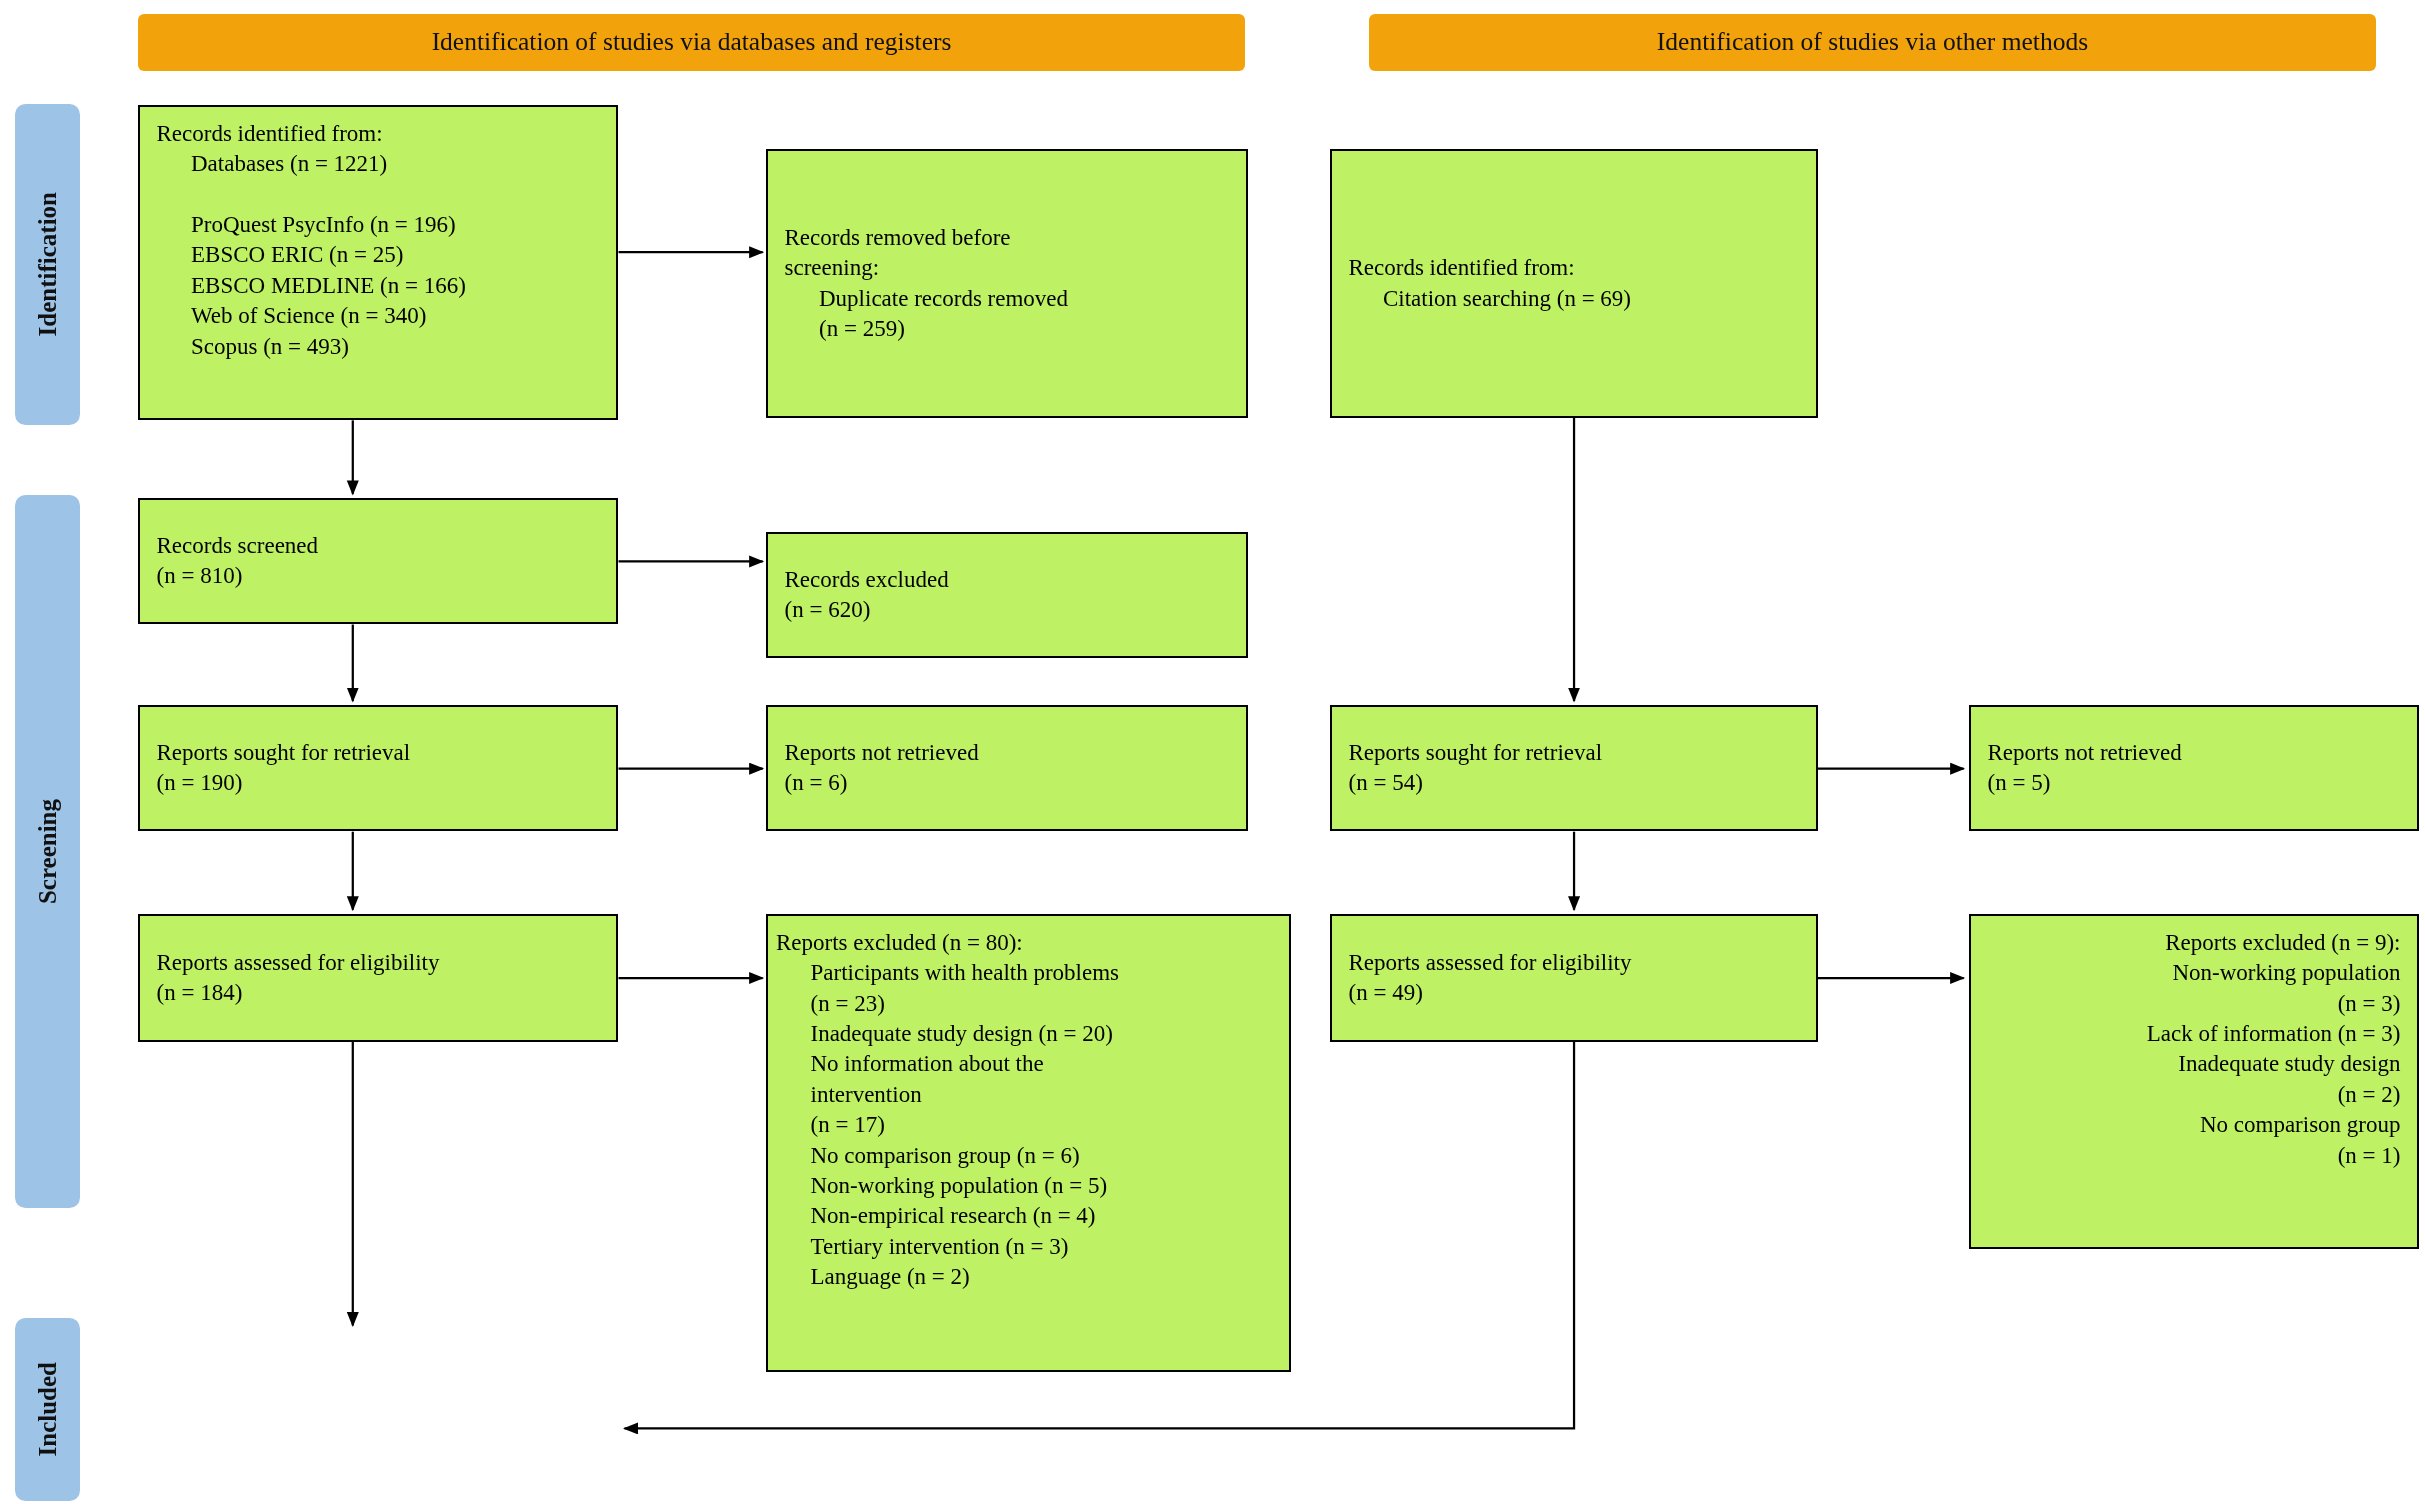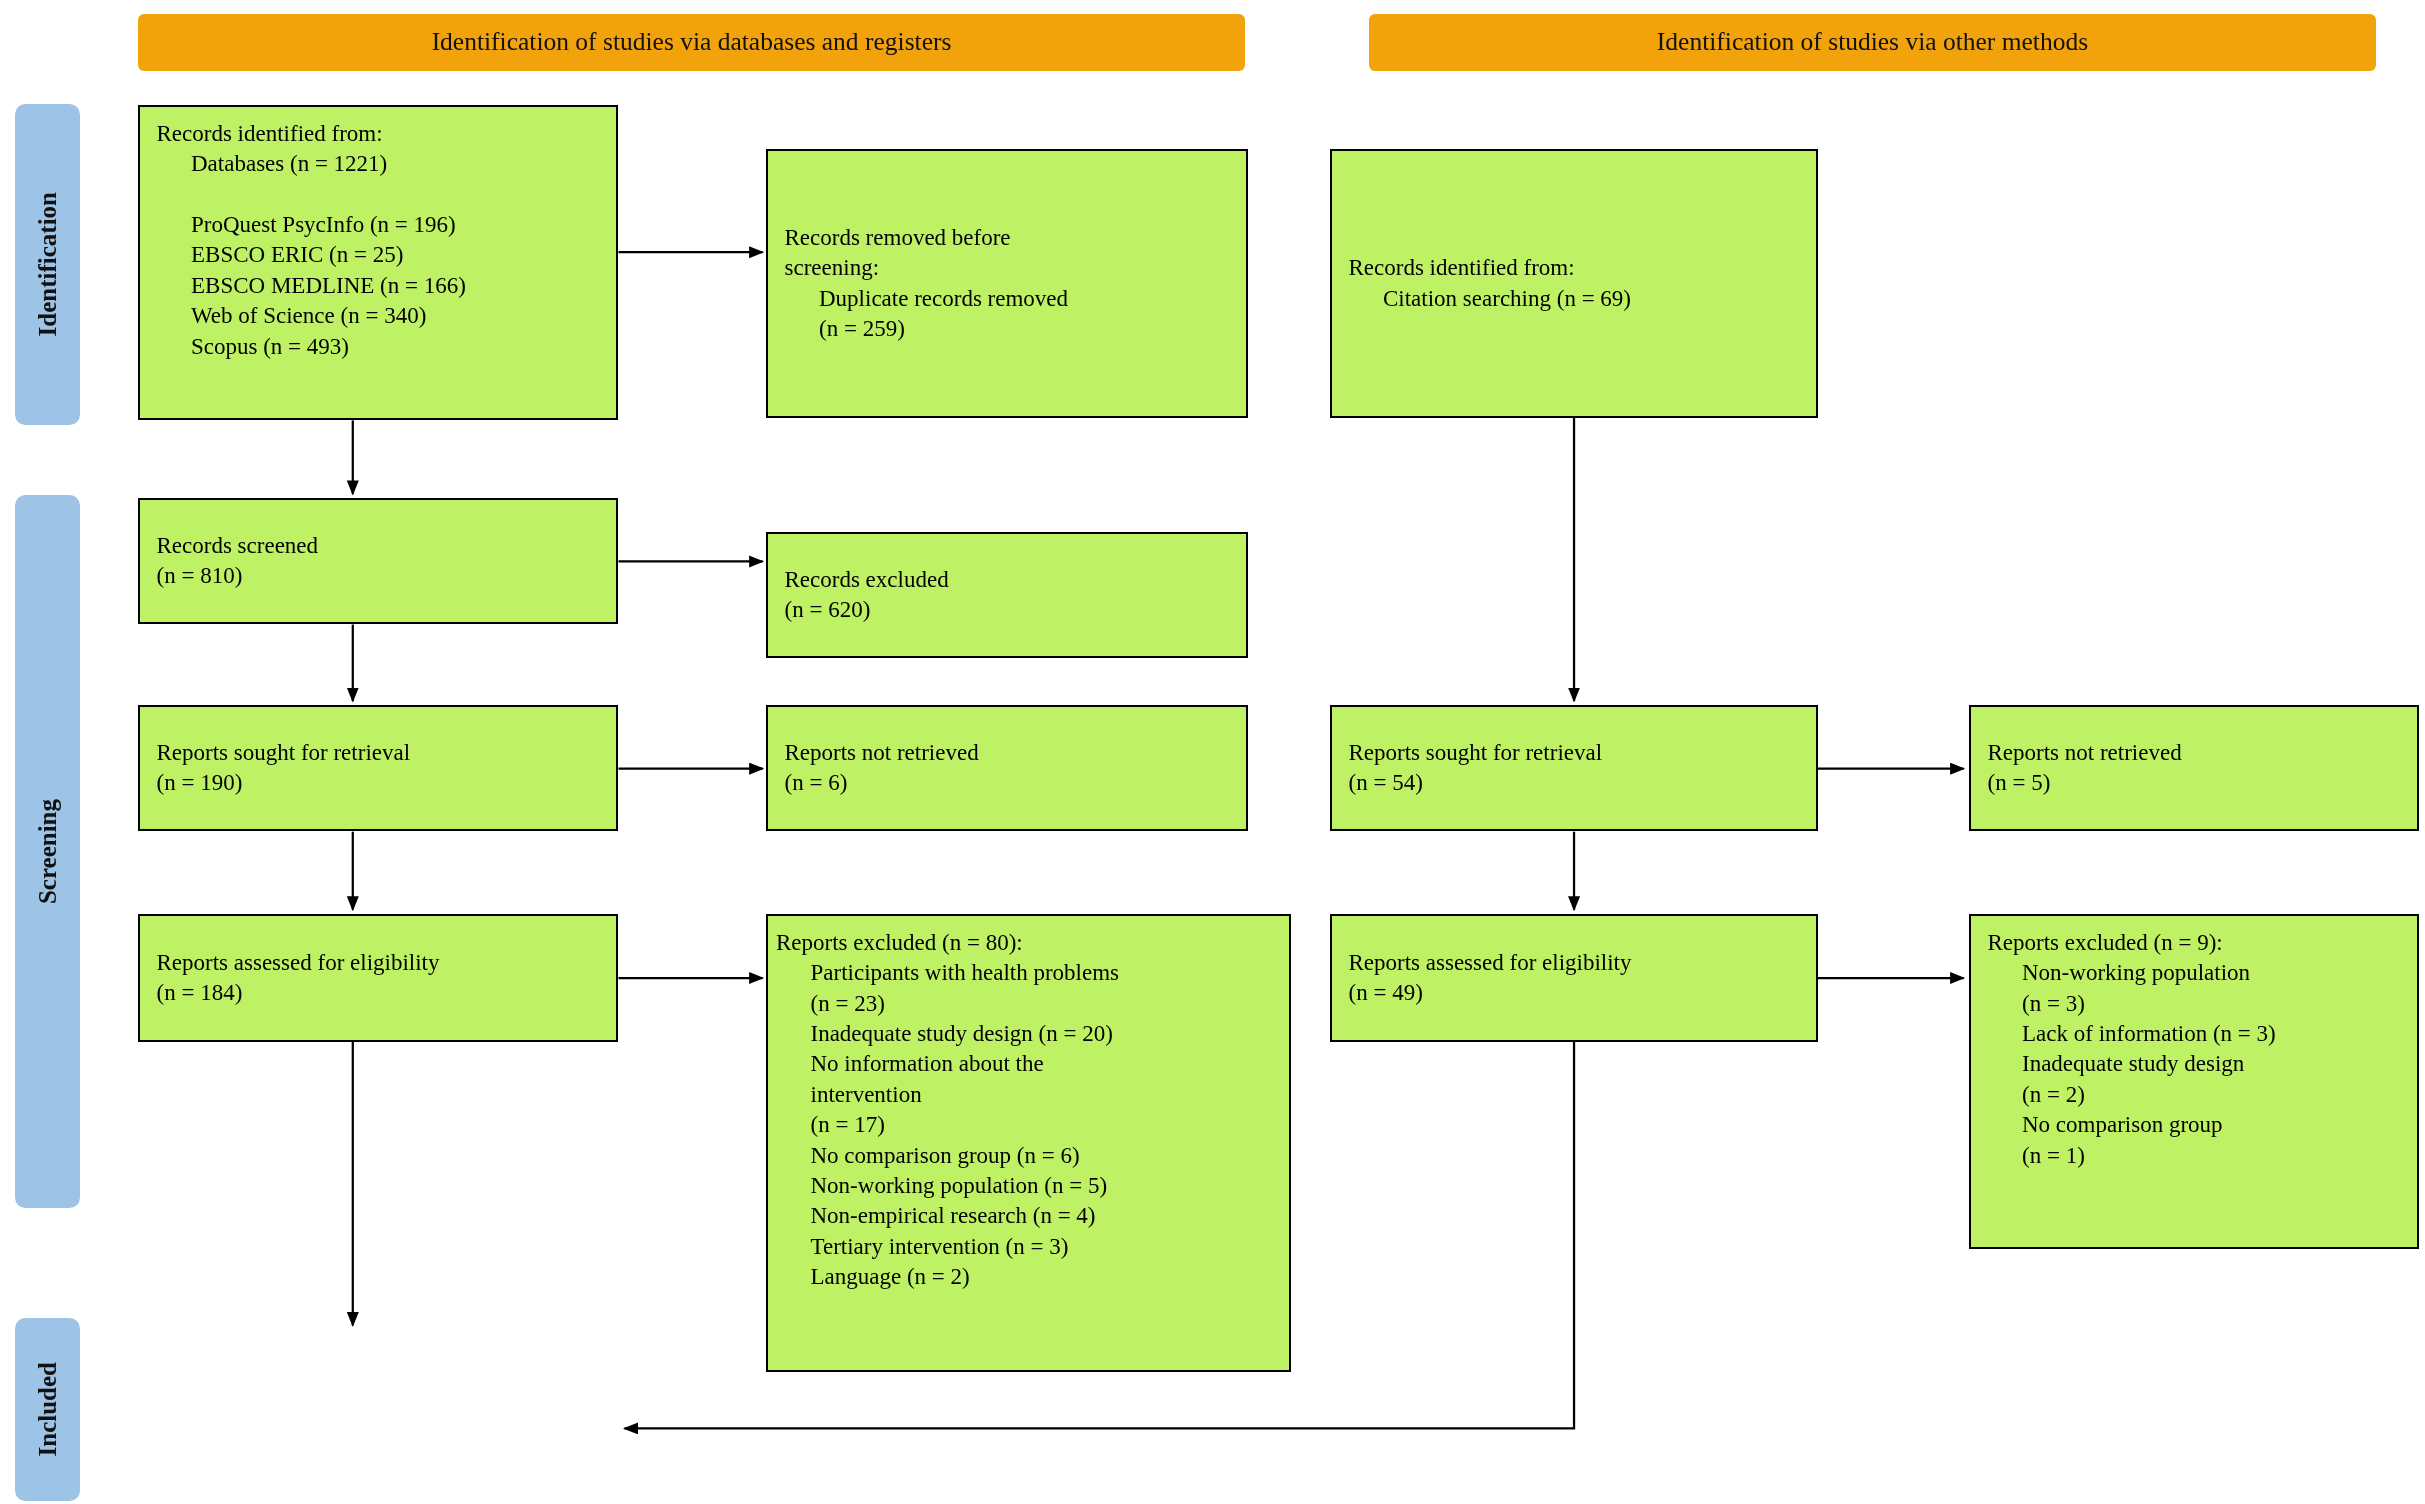--- a/index.html
+++ b/index.html
@@ -34,21 +34,21 @@
   #box-records-excluded{left:766px;top:498px;width:482px;height:126px;margin-top:34px;}
   #box-reports-sought-db{left:138px;top:705px;width:480px;height:126px;}
   #box-reports-not-retrieved-db{left:766px;top:705px;width:482px;height:126px;}
   #box-reports-assessed-db{left:138px;top:914px;width:480px;height:128px;}
   #box-reports-excluded-db{left:766px;top:914px;width:525px;height:458px;padding-left:8px;}
   #box-studies-included{left:138px;top:1330px;width:480px;height:168px;}
   #box-citation-identified{left:1330px;top:149px;width:488px;height:269px;}
   #box-reports-sought-other{left:1330px;top:705px;width:488px;height:126px;}
   #box-reports-not-retrieved-other{left:1969px;top:705px;width:450px;height:126px;}
   #box-reports-assessed-other{left:1330px;top:914px;width:488px;height:128px;}
-  #box-reports-excluded-other{left:1969px;top:914px;width:450px;height:335px;}
+  #box-reports-excluded-other{left:1969px;top:914px;width:450px;height:335px;text-align:right;}
 
   
   #arrows{position:absolute;left:0;top:0;width:2426px;height:1505px;pointer-events:none;}
   #arrows line,#arrows polyline{stroke:#000;stroke-width:3;fill:none;}
 </style>
 </head>
 <body>
 
 <div id="canvas">
 

